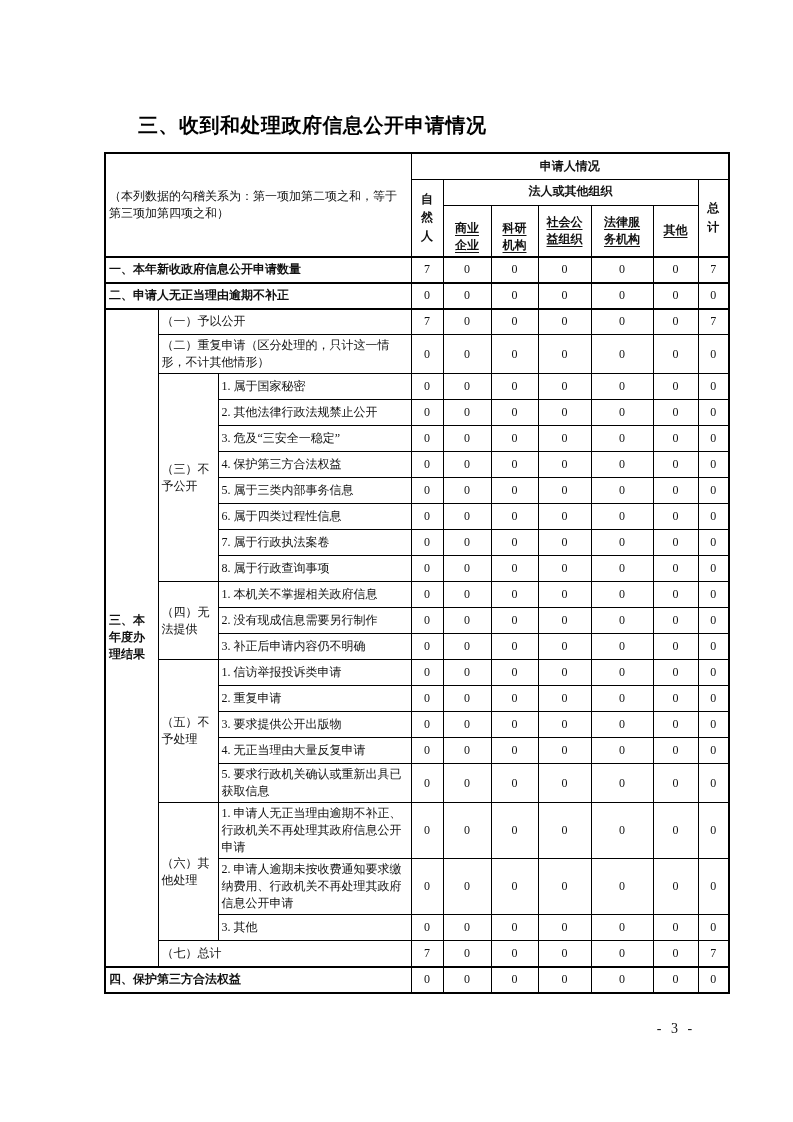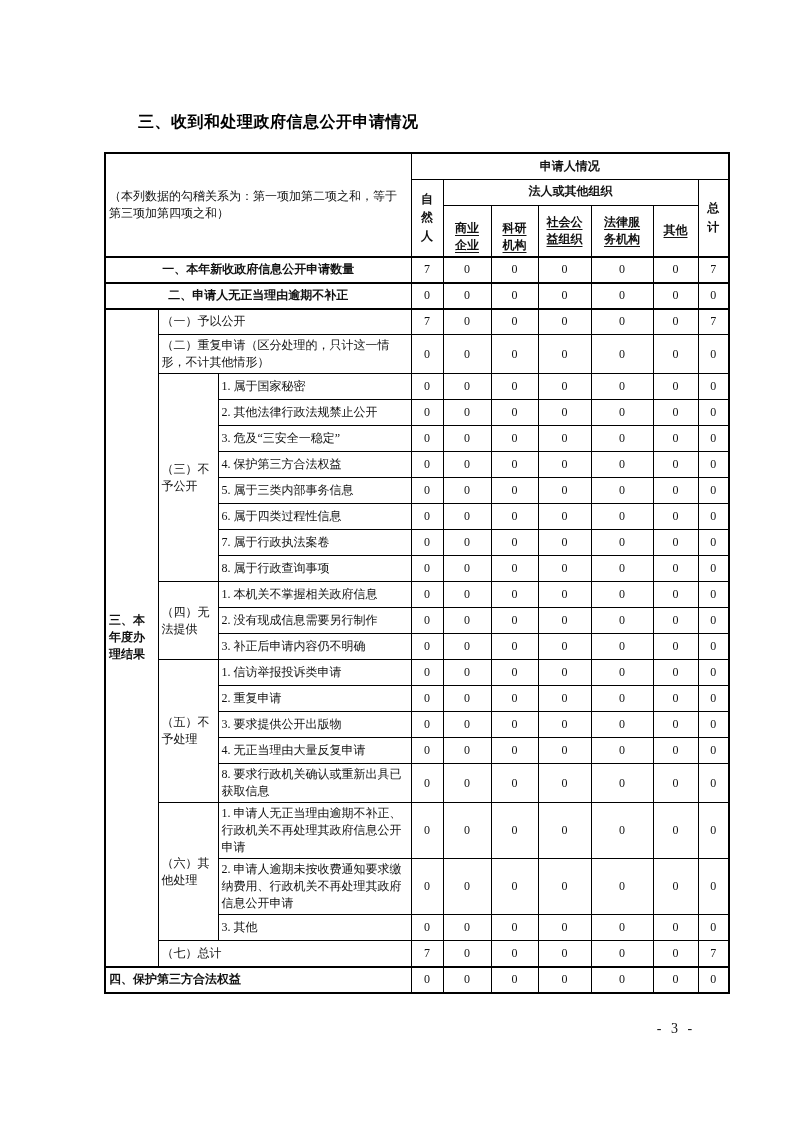--- a/index.html
+++ b/index.html
@@ -4,21 +4,21 @@
 <style>
   * { box-sizing: border-box; }
   html, body { margin: 0; padding: 0; }
   body {
     width: 793px; height: 1122px; position: relative;
     background: #ffffff; color: #000;
     font-family: "Liberation Serif", "DejaVu Serif", serif;
   }
   .doc-title {
     position: absolute; left: 138px; top: 112px;
-    font-size: 16px; font-weight: 700; letter-spacing: 0.5px;
+    font-size: 20px; font-weight: 700; letter-spacing: 0.5px;
   }
   table.report {
     position: absolute; left: 104px; top: 152px; width: 624px;
     border-collapse: collapse; table-layout: fixed;
     border: 2px solid #000;
   }
   table.report tr { height: 26px; }
   table.report td {
     border: 1px solid #000;
     font-size: 12px; line-height: 1.42;
@@ -36,21 +36,21 @@
   td.lbl { font-weight: 700; font-size: 13px; padding: 2px 3px 2px 8px; }
   td.grp { font-weight: 700; font-size: 12.5px; padding: 2px 2px 2px 6px; line-height: 1.6; }
   td.sub { padding: 3px 3px 3px 10px; margin-top: 17px; }
   td.subgrp { padding: 3px 2px 3px 8px; line-height: 1.6; }
   td.item { padding: 2px 3px 2px 7px; }
   td.num { text-align: center; font-size: 12.5px; padding: 0 2px; color: #222; }
   tr.hh1 { height: 30px; } tr.hh2 { height: 28px; } tr.hh3 { height: 52px; }
   tr.h27 { height: 27px; } tr.h28 { height: 28px; } tr.h40 { height: 40px; }
   tr.h52 { height: 52px; } tr.h54 { height: 54px; margin-top: 19px; }
   tr.bt2 > td { border-top-width: 2px; }
-  tr.bb2 > td { border-bottom-width: 2px; text-align: center; }
+  tr.bb2 > td { border-bottom-width: 2px; }
   .page-number {
     position: absolute; left: 646px; top: 1021px; width: 60px;
     text-align: center; font-size: 14px; letter-spacing: 3px; color: #111;
   }
 </style>
 </head>
 <body>
 
 <div class="doc-title">三、收到和处理政府信息公开申请情况</div>
 
@@ -279,21 +279,21 @@
     <td class="item">4. 无正当理由大量反复申请</td>
   <td class="num">0</td>
         <td class="num">0</td>
         <td class="num">0</td>
         <td class="num">0</td>
         <td class="num">0</td>
         <td class="num">0</td>
         <td class="num">0</td>
       </tr>
   <tr class="h40">
-    <td class="item">8. 要求行政机关确认或重新出具已获取信息</td>
+    <td class="item">5. 要求行政机关确认或重新出具已获取信息</td>
   <td class="num">0</td>
         <td class="num">0</td>
         <td class="num">0</td>
         <td class="num">0</td>
         <td class="num">0</td>
         <td class="num">0</td>
         <td class="num">0</td>
       </tr>
 
   <tr class="h52">

